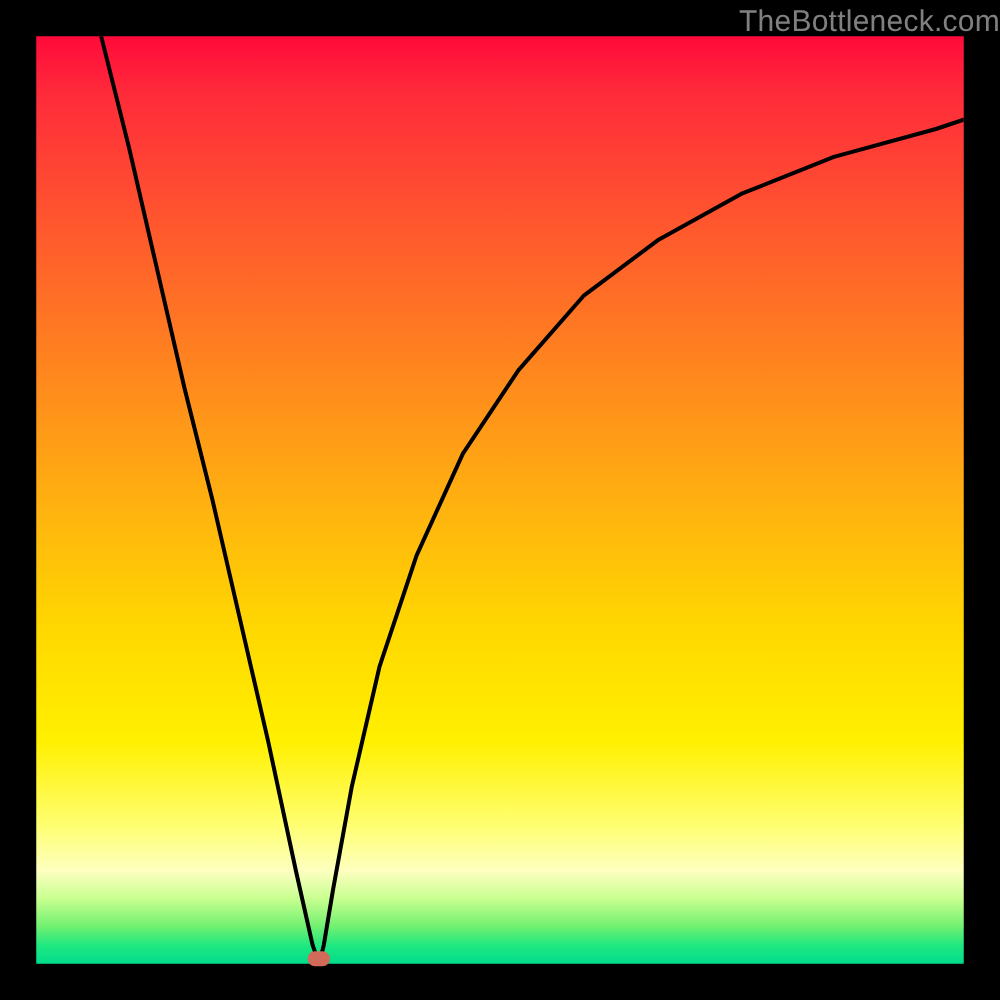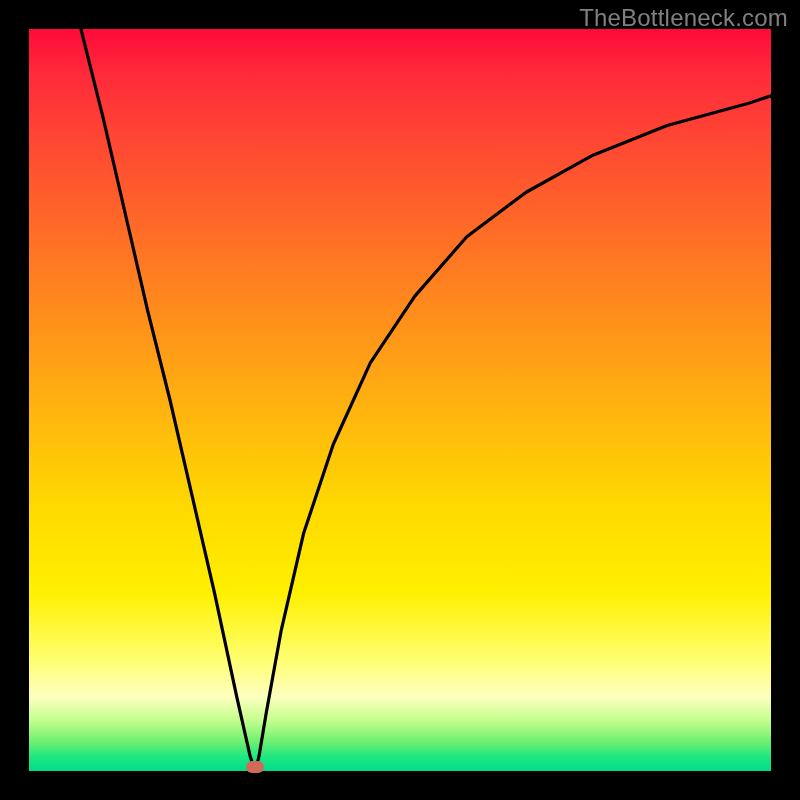--- a/index.html
+++ b/index.html
@@ -37,21 +37,21 @@
       #fdffc0 90%,
       #c8ff90 93%,
       #70f070 96%,
       #20e880 98%,
       #00dc8c 100%
     );
   }
   .watermark {
     position: absolute;
     top: 4px;
-    right: 12px;
+    right: 0;
     color: #808080;
     font-size: 24px;
     font-weight: 500;
     letter-spacing: 0.2px;
     z-index: 5;
   }
   svg.curve {
     position: absolute;
     left: 0;
     top: 0;

